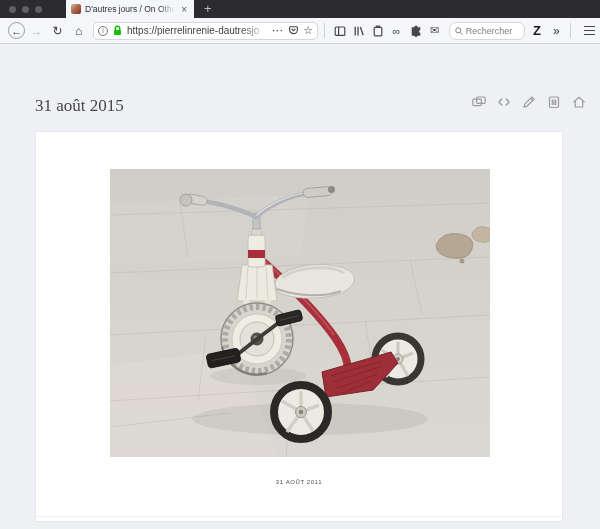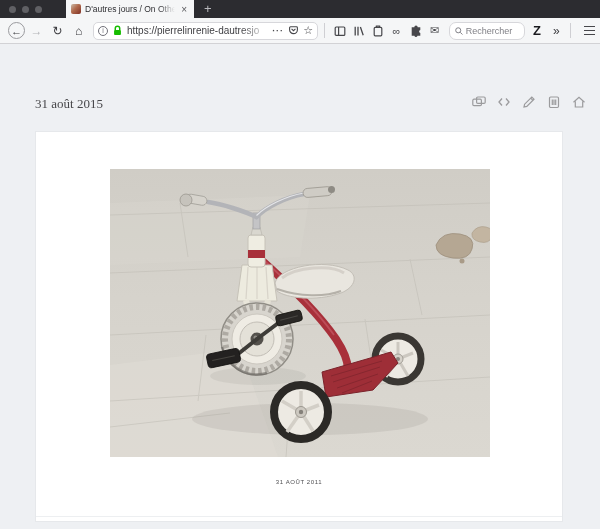--- a/index.html
+++ b/index.html
@@ -46,21 +46,21 @@
                      font-family:"Liberation Sans", sans-serif; background:transparent; }
   .searchbox input::placeholder { color:#808086; }
   .zotero { font-weight:bold; font-size:13px; color:#1a1a1e; padding:0 6px; }
   .chev { font-size:12px; color:#3a3a3e; padding:0 4px; }
   .menu-btn { display:flex; flex-direction:column; gap:2.5px; padding:0 7px; }
   .menu-btn i { display:block; width:11px; height:1.5px; background:#47474b; }
 
   
   .viewport { position:relative; height:485px; background:#eef0f3;
               font-family:"Liberation Serif", serif; }
-  .post-date { position:absolute; left:35px; top:52px; font-size:13px; color:#47474a; }
+  .post-date { position:absolute; left:35px; top:52px; font-size:17px; color:#47474a; }
   .page-actions { position:absolute; right:13px; top:50px; display:flex; gap:9px; }
   .pa-icon { width:16px; height:16px; display:block; }
   .card { position:absolute; left:35px; top:87px; width:528px; height:391px; background:#fff;
           border:1px solid #e6e8eb; }
   .card-divider { position:absolute; left:0; right:0; bottom:4px; border-top:1px solid #edeff1; }
   .photo { position:absolute; left:74px; top:37px; width:380px; height:288px; display:block; }
   .photo-caption { position:absolute; left:0; right:0; top:347px; text-align:center;
                    font-family:"Liberation Sans", sans-serif; font-size:6px; letter-spacing:0.6px;
                    color:#4f4f52; }
 </style>

